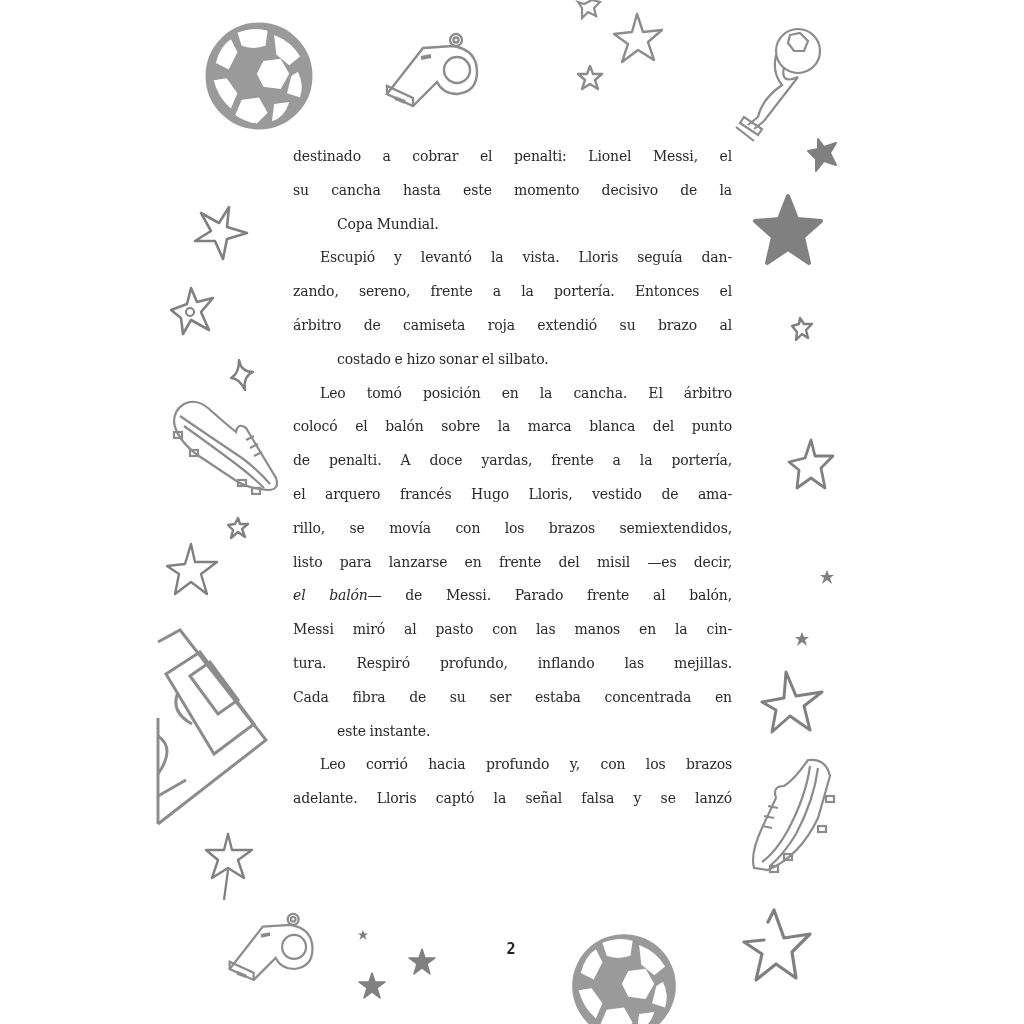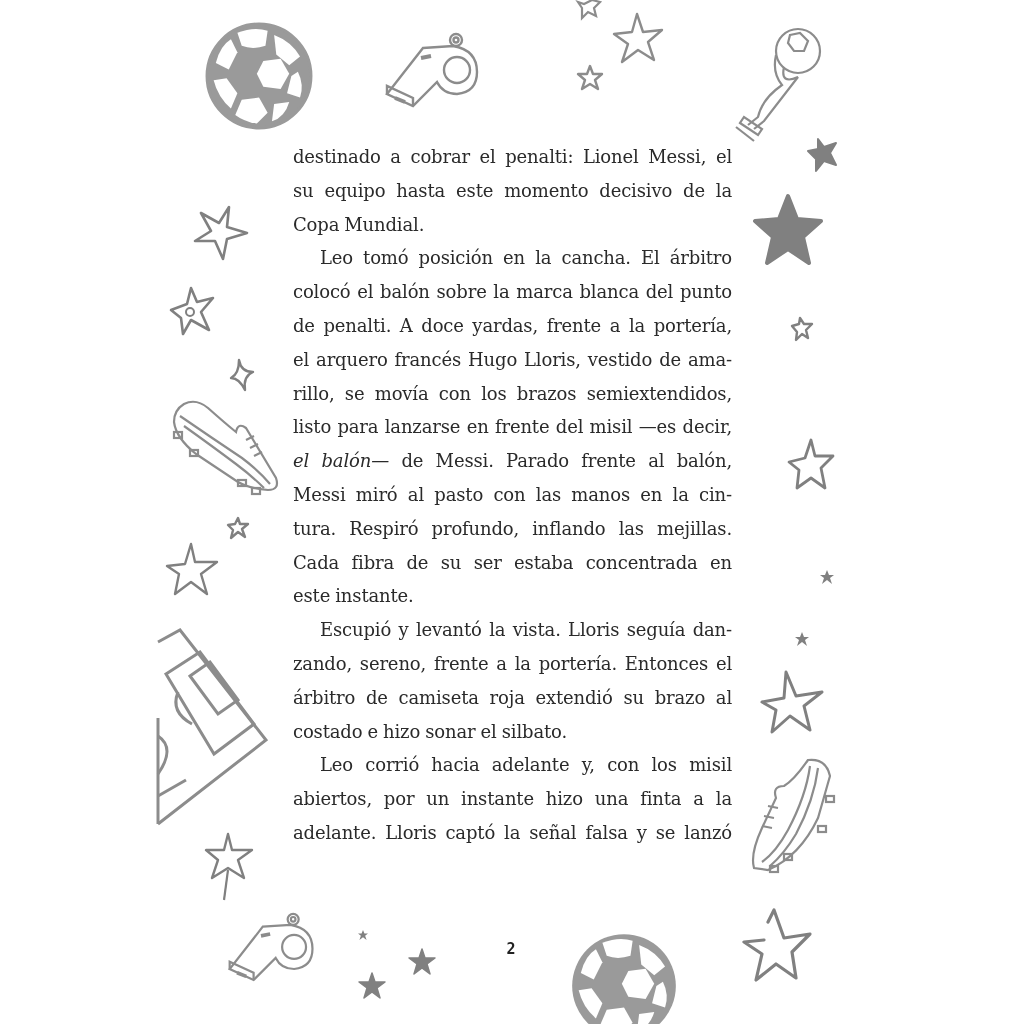--- a/index.html
+++ b/index.html
@@ -3,26 +3,26 @@
 <meta charset="utf-8">
 <style>
   html, body { margin:0; padding:0; background:#ffffff; }
   body { width:1024px; height:1024px; position:relative; overflow:hidden; }
   .page { position:absolute; left:0; top:0; width:1024px; height:1024px; background:#fff; }
   .deco { position:absolute; }
   .deco svg { display:block; overflow:visible; }
   .text-col {
     position:absolute; left:293px; top:140px; width:439px;
     font-family:"DejaVu Serif","Liberation Serif",serif;
-    font-size:18px; line-height:33.8px; color:#2a2a2a;
+    font-size:14px; line-height:33.8px; color:#2a2a2a;
     text-align:justify; letter-spacing:-0.15px; word-spacing:-0.5px;
   }
   .text-col p { margin:0; }
   .text-col .line { display:block; text-align:justify; text-align-last:justify; white-space:nowrap; }
-  .text-col .line.last { text-align-last:left; }
+  .text-col .line.last { text-align-last:left;margin-left:44px; }
   .text-col em { font-style:italic; }
   .page-num {
     position:absolute; left:503px; top:940px; width:16px; text-align:center;
     font-family:"DejaVu Sans Mono","Liberation Mono",monospace; font-weight:bold;
     font-size:15px; color:#222;
   }
 </style>
 </head>
 <body>
 
@@ -236,41 +236,40 @@
   </div>
   <div class="deco" style="left:738px;top:906px;">
     <svg width="76" height="78" viewBox="0 0 76 78">
         <path d="M30 16 L36 4 L46 32 L72 28 L54 46 L58 72 L38 58 L18 74 L24 48 L6 36 L26 34" fill="none" stroke="#808080" stroke-width="3.2" stroke-linejoin="round" stroke-linecap="round"></path>
       </svg>
   </div>
 
   <div class="text-col">
     <p>
       <span class="line">destinado a cobrar el penalti: Lionel Messi, el</span>
-      <span class="line">su equipo hasta este momento decisivo de la</span>
+      <span class="line">su cancha hasta este momento decisivo de la</span>
       <span class="line last">Copa Mundial.</span>
+    </p>
+    <p>
+      <span class="line" style="padding-left:27px">Escupió y levantó la vista. Lloris seguía dan-</span>
+      <span class="line">zando, sereno, frente a la portería. Entonces el</span>
+      <span class="line">árbitro de camiseta roja extendió su brazo al</span>
+      <span class="line last">costado e hizo sonar el silbato.</span>
     </p>
     <p>
       <span class="line" style="padding-left:27px">Leo tomó posición en la cancha. El árbitro</span>
       <span class="line">colocó el balón sobre la marca blanca del punto</span>
       <span class="line">de penalti. A doce yardas, frente a la portería,</span>
       <span class="line">el arquero francés Hugo Lloris, vestido de ama-</span>
       <span class="line">rillo, se movía con los brazos semiextendidos,</span>
       <span class="line">listo para lanzarse en frente del misil —es decir,</span>
       <span class="line"><em>el balón—</em><span> de Messi. Parado frente al balón,</span></span>
       <span class="line">Messi miró al pasto con las manos en la cin-</span>
       <span class="line">tura. Respiró profundo, inflando las mejillas.</span>
       <span class="line">Cada fibra de su ser estaba concentrada en</span>
       <span class="line last">este instante.</span>
     </p>
     <p>
-      <span class="line" style="padding-left:27px">Escupió y levantó la vista. Lloris seguía dan-</span>
-      <span class="line">zando, sereno, frente a la portería. Entonces el</span>
-      <span class="line">árbitro de camiseta roja extendió su brazo al</span>
-      <span class="line last">costado e hizo sonar el silbato.</span>
-    </p>
-    <p>
-      <span class="line" style="padding-left:27px">Leo corrió hacia adelante y, con los misil</span>
-      <span class="line">abiertos, por un instante hizo una finta a la</span>
+      <span class="line" style="padding-left:27px">Leo corrió hacia profundo y, con los brazos</span>
       <span class="line">adelante. Lloris captó la señal falsa y se lanzó</span>
     </p>
   </div>
 </div>
 
 </body></html>

